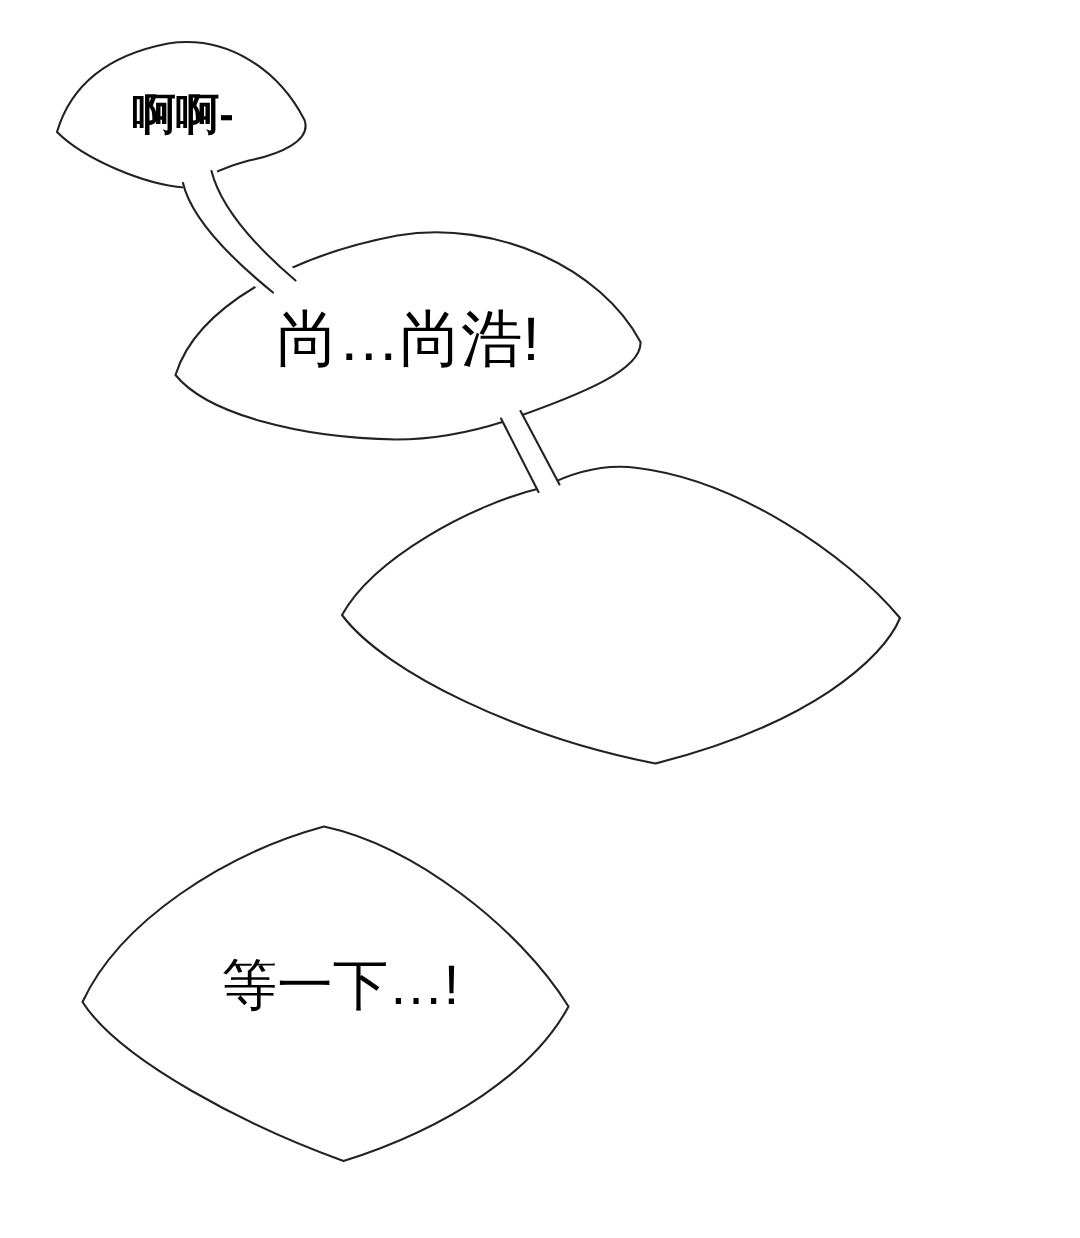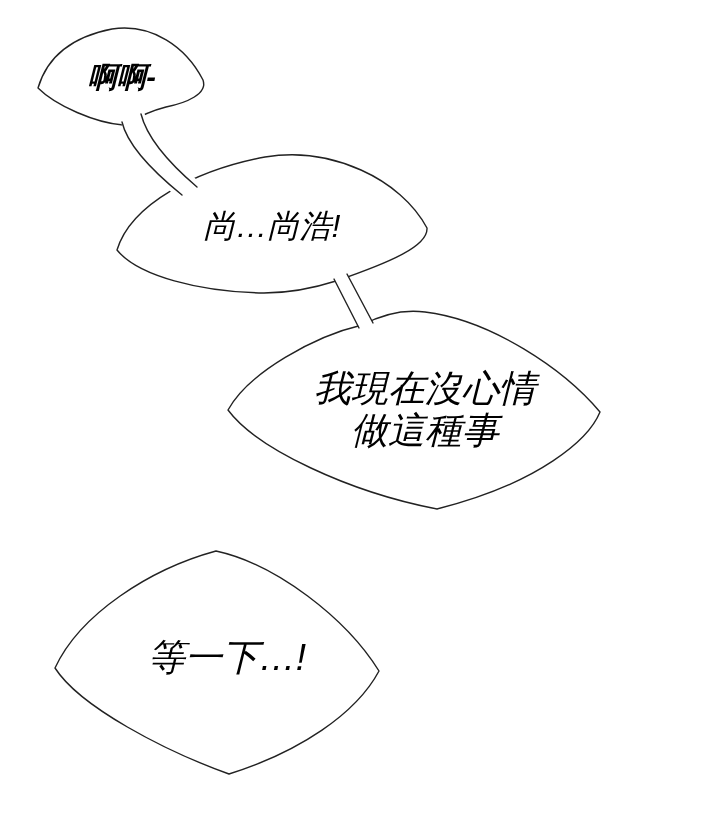--- a/index.html
+++ b/index.html
@@ -38,23 +38,23 @@
     stroke-width: 1.4;
     stroke-linecap: round;
   }
   .speech-text {
     position: absolute;
     transform: translate(-50%, -50%);
     color: var(--ink, #000000);
     text-align: center;
     white-space: nowrap;
   }
-  .speech-text .line { display: block; font-style: italic; }
+  .speech-text .line { display: block; }
   #text-b1 { left: 122px; top: 77px;  font-size: 29px; font-weight: 700; line-height: 34px; }
-  #text-b2 { left: 272px; top: 226px; font-size: 32px; font-weight: 400; line-height: 40px; }
+  #text-b2 { left: 272px; top: 226px; font-size: 41px; font-weight: 400; line-height: 40px; }
   #text-b3 { left: 425px; top: 410px; font-size: 37px; font-weight: 400; line-height: 42px; }
   #text-b4 { left: 227px; top: 657px; font-size: 37px; font-weight: 400; line-height: 43px; }
 </style>
 </head>
 <body>
 
 <div id="page" style="--bg: #ffffff; --line: #222222; --ink: #000000;">
 
   <svg id="bubble-canvas" viewBox="0 0 720 825" xmlns="http://www.w3.org/2000/svg">
 
@@ -73,22 +73,18 @@
   </svg>
 
   <div id="text-b1" class="speech-text">
     <span class="line">啊啊-</span>
   </div>
 
   <div id="text-b2" class="speech-text">
     <span class="line">尚…尚浩!</span>
   </div>
 
-  <div id="text-b3" class="speech-text">
-    <span class="line">我現在沒心情</span>
-    <span class="line">做這種事</span>
-  </div>
 
   <div id="text-b4" class="speech-text">
     <span class="line">等一下…!</span>
   </div>
 
 </div>
 
 </body></html>

